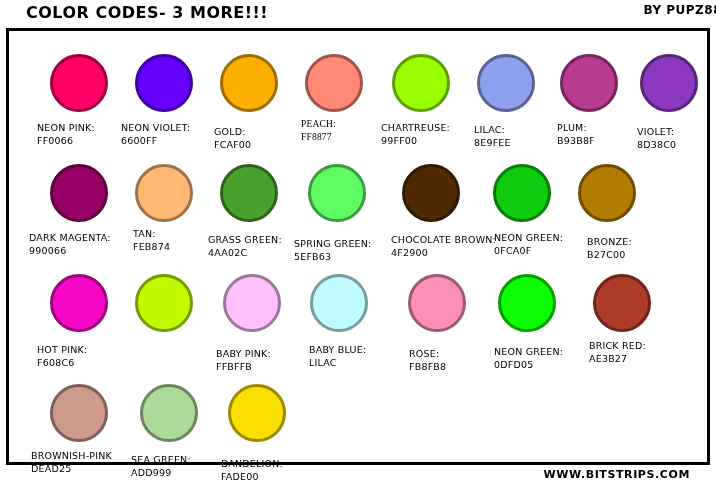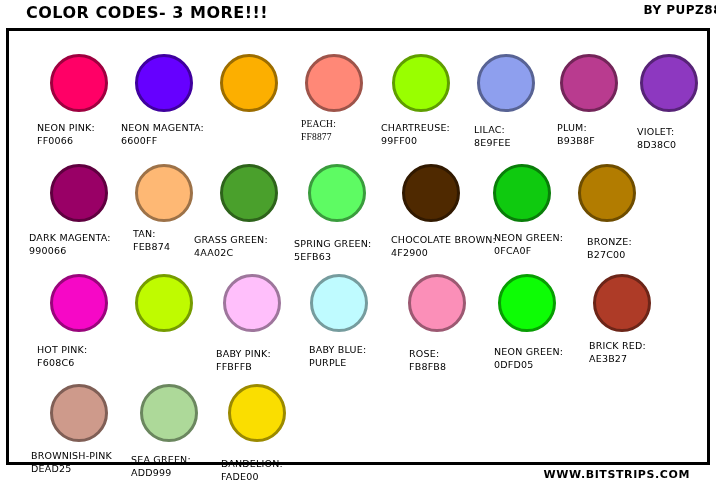--- a/index.html
+++ b/index.html
@@ -135,25 +135,29 @@
           <div class="swatch" style="background: rgb(255, 0, 102); border-color: rgb(158, 0, 63);"></div>
         </div>
         <div class="label" style="left: 28px; top: 74px;">
           <span class="lname">NEON PINK:</span>
           <span class="lhex">FF0066</span>
         </div>
         <div class="cell" style="left: 109px;">
           <div class="swatch" style="background: rgb(102, 0, 255); border-color: rgb(63, 0, 158);"></div>
         </div>
         <div class="label" style="left: 112px; top: 74px;">
-          <span class="lname">NEON MAGENTA:</span>
+          <span class="lname">NEON VIOLET:</span>
           <span class="lhex">6600FF</span>
         </div>
         <div class="cell" style="left: 194px;">
           <div class="swatch" style="background: rgb(252, 175, 0); border-color: rgb(156, 109, 0);"></div>
+        </div>
+        <div class="label" style="left: 205px; top: 78px;">
+          <span class="lname">GOLD:</span>
+          <span class="lhex">FCAF00</span>
         </div>
         <div class="cell" style="left: 279px;">
           <div class="swatch" style="background: rgb(255, 136, 119); border-color: rgb(158, 84, 74);"></div>
         </div>
         <div class="label" style="left: 292px; top: 70px; font-family: Liberation Serif, serif;">
           <span class="lname">PEACH:</span>
           <span class="lhex">FF8877</span>
         </div>
         <div class="cell" style="left: 366px;">
           <div class="swatch" style="background: rgb(153, 255, 0); border-color: rgb(95, 158, 0);"></div>
@@ -195,21 +199,21 @@
         <div class="cell" style="left: 109px;">
           <div class="swatch" style="background: rgb(254, 184, 116); border-color: rgb(157, 114, 72);"></div>
         </div>
         <div class="label" style="left: 124px; top: 70px;">
           <span class="lname">TAN:</span>
           <span class="lhex">FEB874</span>
         </div>
         <div class="cell" style="left: 194px;">
           <div class="swatch" style="background: rgb(74, 160, 44); border-color: rgb(46, 99, 27);"></div>
         </div>
-        <div class="label" style="left: 185px; top: 76px;">
+        <div class="label" style="left: 199px; top: 76px;">
           <span class="lname">GRASS GREEN:</span>
           <span class="lhex">4AA02C</span>
         </div>
         <div class="cell" style="left: 282px;">
           <div class="swatch" style="background: rgb(94, 251, 99); border-color: rgb(58, 156, 61);"></div>
         </div>
         <div class="label" style="left: 285px; top: 80px;">
           <span class="lname">SPRING GREEN:</span>
           <span class="lhex">5EFB63</span>
         </div>
@@ -251,21 +255,21 @@
         </div>
         <div class="label" style="left: 207px; top: 80px;">
           <span class="lname">BABY PINK:</span>
           <span class="lhex">FFBFFB</span>
         </div>
         <div class="cell" style="left: 284px;">
           <div class="swatch" style="background: rgb(191, 251, 255); border-color: rgb(118, 156, 158);"></div>
         </div>
         <div class="label" style="left: 300px; top: 76px;">
           <span class="lname">BABY BLUE:</span>
-          <span class="lhex">PURPLE</span>
+          <span class="lhex">LILAC</span>
         </div>
         <div class="cell" style="left: 382px;">
           <div class="swatch" style="background: rgb(251, 143, 184); border-color: rgb(156, 89, 114);"></div>
         </div>
         <div class="label" style="left: 400px; top: 80px;">
           <span class="lname">ROSE:</span>
           <span class="lhex">FB8FB8</span>
         </div>
         <div class="cell" style="left: 472px;">
           <div class="swatch" style="background: rgb(13, 253, 5); border-color: rgb(8, 157, 3);"></div>

